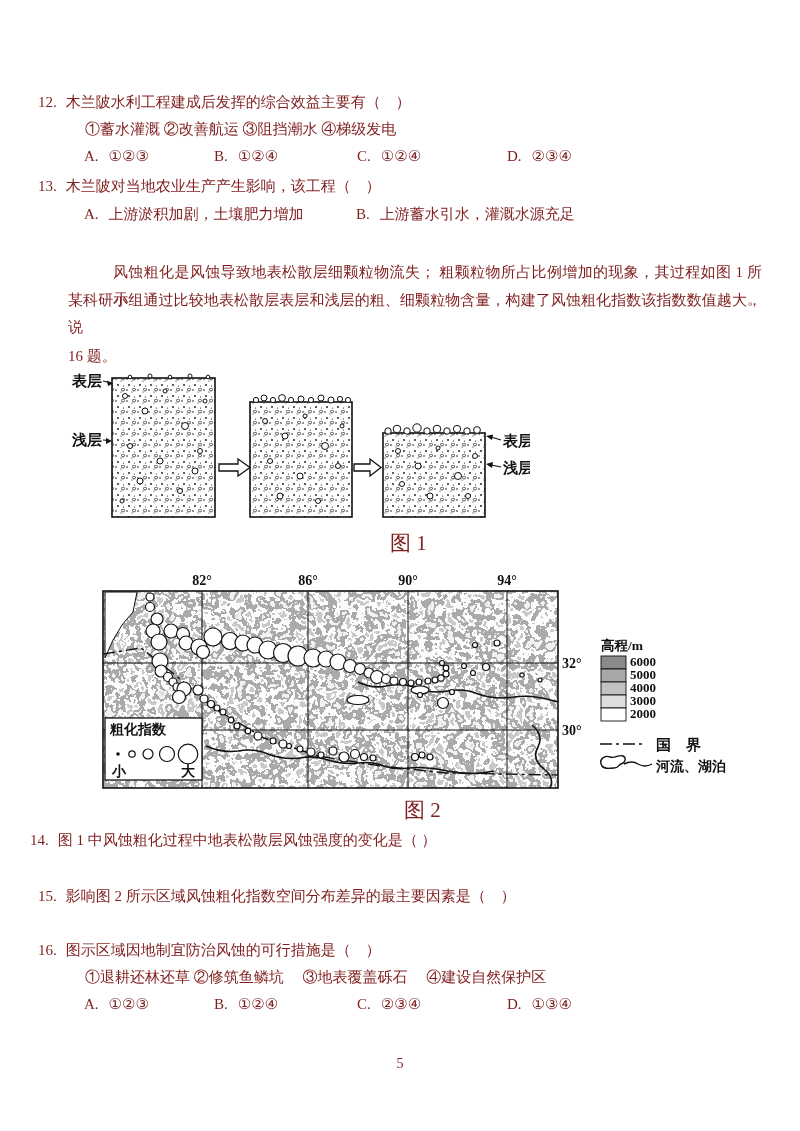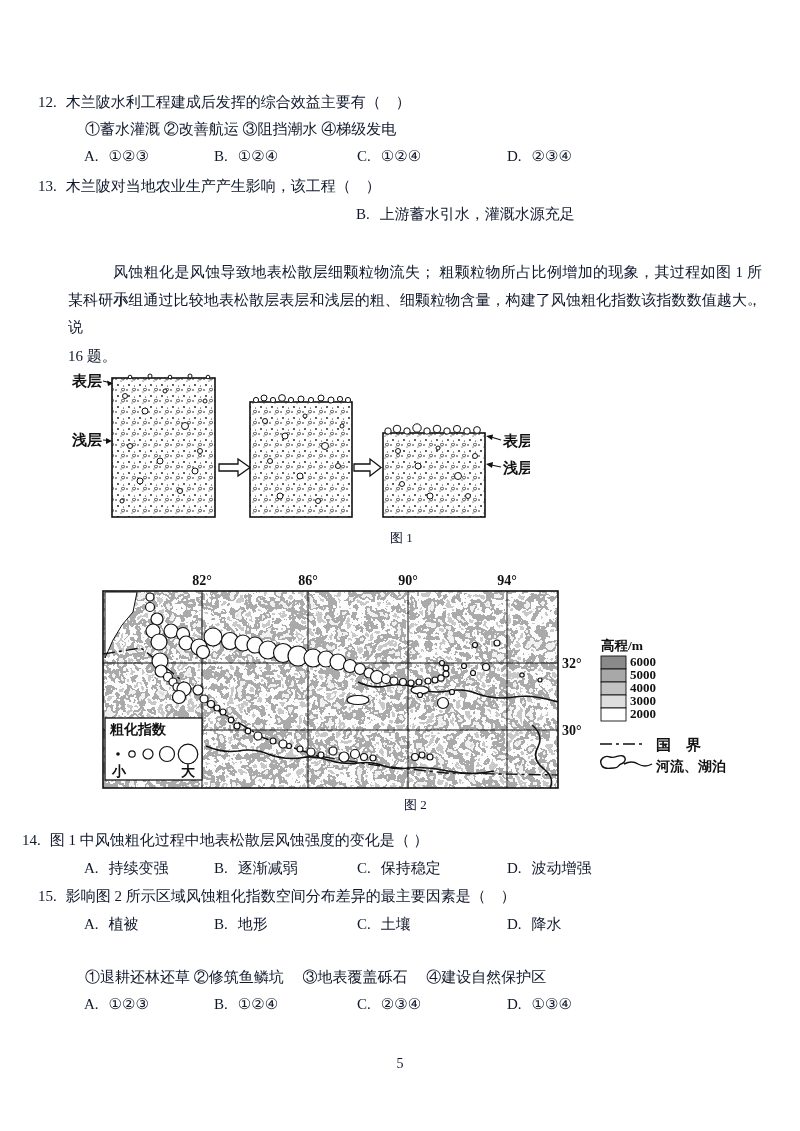--- a/index.html
+++ b/index.html
@@ -1,25 +1,25 @@
 <!DOCTYPE html>
 <html><head>
 <meta charset="utf-8">
 <style>
   html,body{margin:0;padding:0;background:#fff;}
   .page{position:relative;width:800px;height:1131px;background:#ffffff;overflow:hidden;
-        font-family:"Liberation Serif","DejaVu Serif",serif;color:#0f172a;}
+        font-family:"Liberation Serif","DejaVu Serif",serif;color:#7f1d1d;}
   .line{position:absolute;font-size:15px;white-space:nowrap;line-height:19px;}
   .qnum{display:inline-block;margin-right:9px;}
   .optrow{position:absolute;left:0;width:800px;height:20px;}
   .opt{position:absolute;font-size:15px;white-space:nowrap;}
   .olabel{margin-right:10px;}
   .para{position:absolute;font-size:15px;line-height:27px;}
   .just{text-align:justify;text-align-last:justify;}
-  .caption{position:absolute;font-size:13px;font-family:Liberation Serif, serif;}
+  .caption{position:absolute;font-size:21px;font-family:Liberation Serif, serif;}
   .pagenum{position:absolute;left:0;width:800px;text-align:center;font-size:14px;}
   svg{position:absolute;}
   svg text{font-family:"Liberation Serif","DejaVu Serif",serif;fill:#111;}
   .sample{fill:#ffffff;stroke:#111;stroke-width:1.2;}
   .frame{fill:none;stroke:#111;stroke-width:1.6;}
   .grid{stroke:#111;stroke-width:1;}
   .river{fill:none;stroke:#111;stroke-width:1.6;}
   .boundary{fill:none;stroke:#111;stroke-width:1.4;stroke-dasharray:12 4 3 4;}
   .pebble{fill:#fff;stroke:#111;stroke-width:1;}
   .boxline{fill:url(#stipple);stroke:#111;stroke-width:1.6;}
@@ -40,20 +40,21 @@
     <span class="opt" style="left:84px"><span class="olabel">A.</span><span>①②③</span></span>
     <span class="opt" style="left:214px"><span class="olabel">B.</span><span>①②④</span></span>
     <span class="opt" style="left:357px"><span class="olabel">C.</span><span>①②④</span></span>
     <span class="opt" style="left:507px"><span class="olabel">D.</span><span>②③④</span></span>
   </div>
 
   <div class="line" style="left:38px;top:177px">
     <span class="qnum">13.</span><span>木兰陂对当地农业生产产生影响，该工程（　）</span>
   </div>
   <div class="optrow" style="top:205px">
+    <span class="opt" style="left:84px"><span class="olabel">A.</span><span>上游淤积加剧，土壤肥力增加</span></span>
     <span class="opt" style="left:356px"><span class="olabel">B.</span><span>上游蓄水引水，灌溉水源充足</span></span>
   </div>
 
   <div class="para just" style="left:113px;top:259px;width:649px">风蚀粗化是风蚀导致地表松散层细颗粒物流失； 粗颗粒物所占比例增加的现象，其过程如图 1 所示。</div>
   <div class="para just" style="left:68px;top:287px;width:694px">某科研小组通过比较地表松散层表层和浅层的粗、细颗粒物含量，构建了风蚀粗化指数该指数数值越大，说</div>
   <div class="para" style="left:68px;top:343px">16 题。</div>
 
   <svg style="left:70px;top:366px" width="460" height="160" viewBox="0 0 460 160">
     <defs>
       <pattern id="stipple" width="11" height="11" patternUnits="userSpaceOnUse">
@@ -305,40 +306,31 @@
     <g>
       <path d="M504,174 H549" stroke="#111" stroke-width="1.6" stroke-dasharray="12 4 3 4"></path>
       <text x="560" y="180" class="lbl">国　界</text>
       <path d="M506,196 c-4,-7 3,-11 8,-9 c5,2 9,-3 13,-1 c4,2 2,7 -2,8 c-3,1 -2,4 -7,4 c-5,0 -9,2 -12,-2 z" fill="#fff" stroke="#111" stroke-width="1.4"></path>
       <path d="M528,194 q8,-4 14,0 q7,4 14,0" fill="none" stroke="#111" stroke-width="1.4"></path>
       <text x="560" y="201" class="lbl" style="font-size:14px">河流、湖泊</text>
     </g>
   </svg>
   <div class="caption" style="left:404px;top:796px">图 2</div>
 
-  <div class="line" style="left:22px;top:831px">
+  <div class="line" style="left:30px;top:831px">
     <span class="qnum">14.</span><span>图 1 中风蚀粗化过程中地表松散层风蚀强度的变化是（ ）</span>
-  </div>
-  <div class="optrow" style="top:859px">
-    <span class="opt" style="left:84px"><span class="olabel">A.</span><span>持续变强</span></span>
-    <span class="opt" style="left:214px"><span class="olabel">B.</span><span>逐渐减弱</span></span>
-    <span class="opt" style="left:357px"><span class="olabel">C.</span><span>保持稳定</span></span>
-    <span class="opt" style="left:507px"><span class="olabel">D.</span><span>波动增强</span></span>
   </div>
 
   <div class="line" style="left:38px;top:887px">
     <span class="qnum">15.</span><span>影响图 2 所示区域风蚀粗化指数空间分布差异的最主要因素是（　）</span>
   </div>
-  <div class="optrow" style="top:915px">
-    <span class="opt" style="left:84px"><span class="olabel">A.</span><span>植被</span></span>
-    <span class="opt" style="left:214px"><span class="olabel">B.</span><span>地形</span></span>
-    <span class="opt" style="left:357px"><span class="olabel">C.</span><span>土壤</span></span>
-    <span class="opt" style="left:507px"><span class="olabel">D.</span><span>降水</span></span>
-  </div>
-
+
+  <div class="line" style="left:38px;top:941px">
+    <span class="qnum">16.</span><span>图示区域因地制宜防治风蚀的可行措施是（　）</span>
+  </div>
   <div class="line" style="left:85px;top:968px">①退耕还林还草 ②修筑鱼鳞坑　 ③地表覆盖砾石　 ④建设自然保护区</div>
   <div class="optrow" style="top:995px">
     <span class="opt" style="left:84px"><span class="olabel">A.</span><span>①②③</span></span>
     <span class="opt" style="left:214px"><span class="olabel">B.</span><span>①②④</span></span>
     <span class="opt" style="left:357px"><span class="olabel">C.</span><span>②③④</span></span>
     <span class="opt" style="left:507px"><span class="olabel">D.</span><span>①③④</span></span>
   </div>
 
   <div class="pagenum" style="top:1056px">5</div>
 </div>

